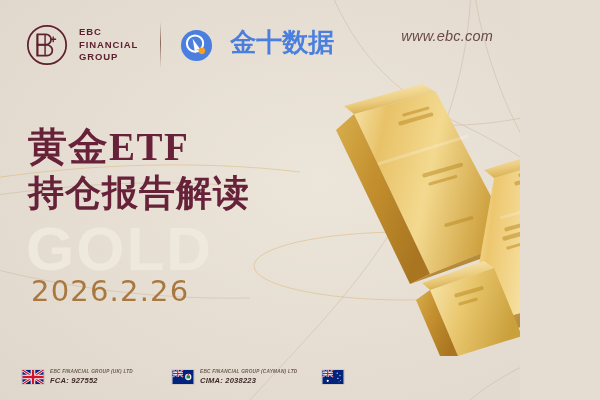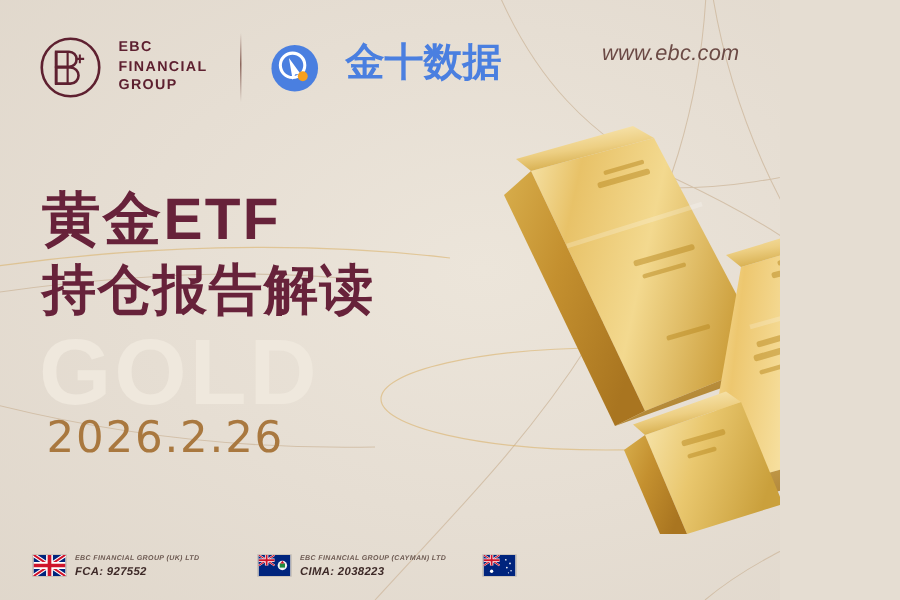--- a/index.html
+++ b/index.html
@@ -86,21 +86,21 @@
   }
 
   
   .headline {
     position: absolute;
     left: 28px;
     top: 124px;
     z-index: 4;
   }
   .headline-line {
-    font-family: Liberation Sans, sans-serif;
+    font-family: Liberation Serif, serif;
     font-size: 39px;
     font-weight: bold;
     color: #67223a;
     letter-spacing: 1.5px;
     line-height: 46px;
     white-space: nowrap;
   }
   .headline-line.second {
     font-size: 36px;
     letter-spacing: 1px;

